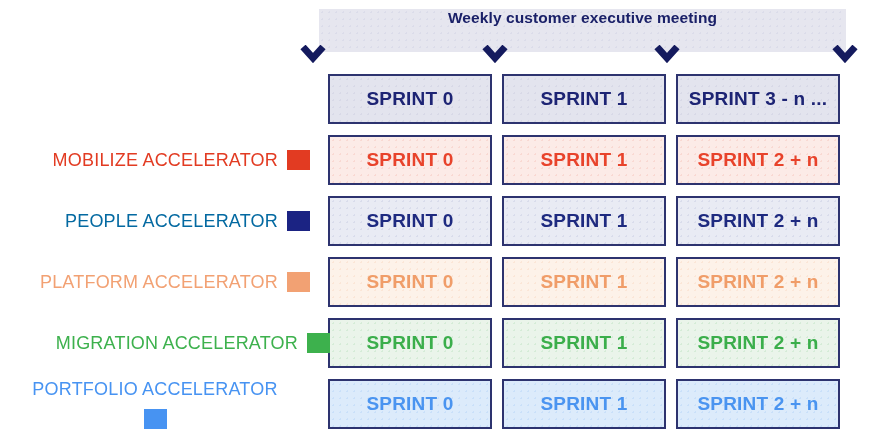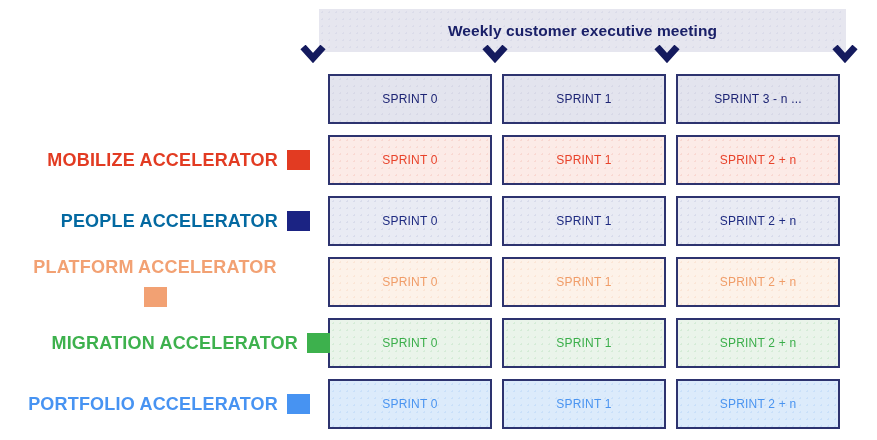--- a/index.html
+++ b/index.html
@@ -12,21 +12,21 @@
     overflow: hidden;
   }
   
   .banner {
     position: absolute;
     left: 319px; top: 9px;
     width: 527px; height: 43px;
     background: var(--banner-bg, #e6e6ef);
     background-image: radial-gradient(rgba(27,35,131,0.05) 1px, transparent 1px);
     background-size: 7px 7px;
-    display: flex; align-items: center; justify-content: center;
+    display: flex; justify-content: center;
   }
   .banner-label {
     color: var(--banner-text, #1a2068);
     font-size: 15.5px;
     font-weight: bold;
     letter-spacing: 0.1px;
   }
   
   .chevron {
     position: absolute;
@@ -42,42 +42,42 @@
     width: 512px;
     display: grid;
     grid-template-columns: repeat(3, 164px);
     column-gap: 10px;
     row-gap: 11px;
   }
   .cell {
     height: 46px; 
     border: 2px solid var(--cell-border, #2d336f);
     display: flex; align-items: center; justify-content: center;
-    font-weight: normal;
-    font-size: 12px;
+    font-weight: bold;
+    font-size: 19px;
     letter-spacing: 0.2px;
     background-image: radial-gradient(var(--dot, rgba(0,0,0,0.05)) 1px, transparent 1px);
     background-size: 7px 7px;
   }
   .cell.header {
     background-color: var(--header-cell-bg, #e3e4ee);
     color: var(--header-cell-text, #1d2474);
     --dot: rgba(29,36,116,0.06);
   }
   
   .label-row {
     position: absolute;
     left: 0; width: 310px; height: 50px;
     display: flex;
     align-items: center;
     justify-content: flex-end;
     gap: 9px;
   }
   .label-text {
-    font-weight: bold;
+    font-weight: normal;
     font-size: 18px;
     letter-spacing: 0.2px;
     white-space: nowrap;
   }
   .swatch {
     width: 23px; height: 20px;
     flex: 0 0 auto;
   }
 </style>
 </head>
@@ -135,27 +135,27 @@
 
   <div id="labels">
       <div class="label-row" style="top: 135px;">
     <span class="label-text" style="color: rgb(226, 59, 34);">MOBILIZE ACCELERATOR</span>
     <span class="swatch" style="background-color: rgb(226, 59, 34);"></span>
   </div>
       <div class="label-row" style="top: 196px;">
     <span class="label-text" style="color: #0369a1;">PEOPLE ACCELERATOR</span>
     <span class="swatch" style="background-color: rgb(27, 35, 131);"></span>
   </div>
-      <div class="label-row" style="top: 257px; flex-direction: column;">
+      <div class="label-row" style="top: 257px;">
     <span class="label-text" style="color: rgb(242, 161, 115);">PLATFORM ACCELERATOR</span>
     <span class="swatch" style="background-color: rgb(242, 161, 115);"></span>
   </div>
       <div class="label-row" style="top: 318px; padding-left: 20px;">
     <span class="label-text" style="color: rgb(61, 177, 77);">MIGRATION ACCELERATOR</span>
     <span class="swatch" style="background-color: rgb(61, 177, 77);"></span>
   </div>
-      <div class="label-row" style="top: 379px;">
+      <div class="label-row" style="top: 379px; flex-direction: column;">
     <span class="label-text" style="color: rgb(71, 147, 242);">PORTFOLIO ACCELERATOR</span>
     <span class="swatch" style="background-color: rgb(71, 147, 242);"></span>
   </div>
     </div>
 
 </div>
 
 </body></html>

